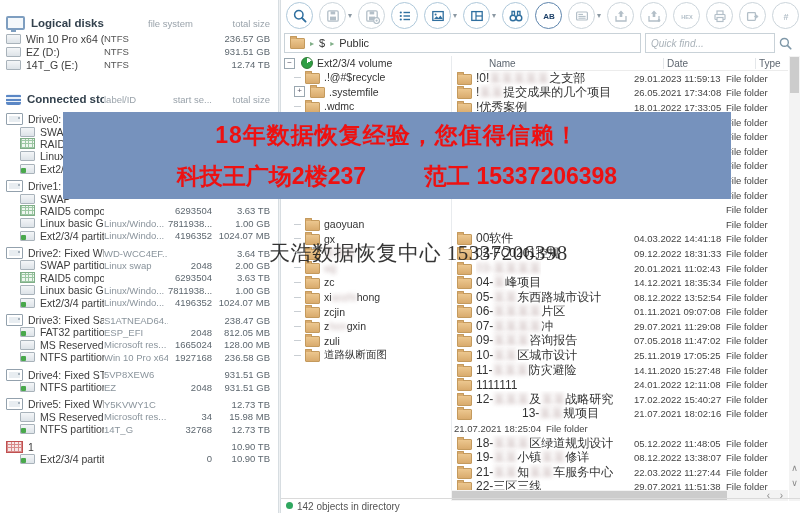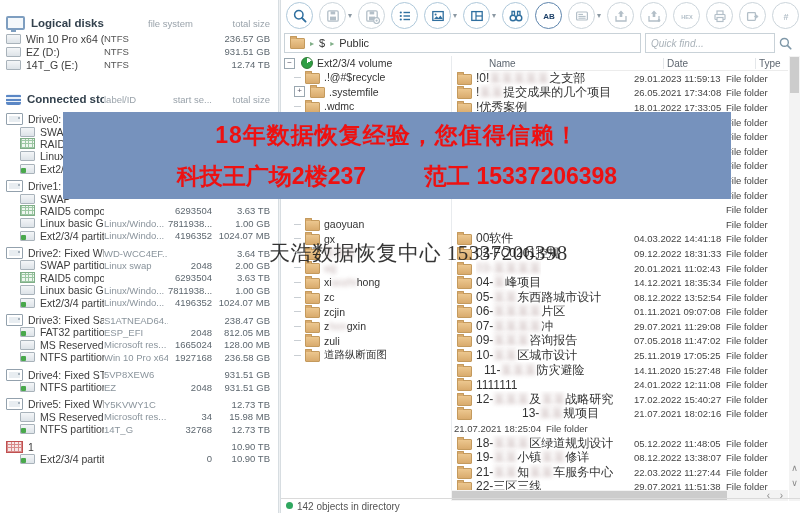--- a/index.html
+++ b/index.html
@@ -613,26 +613,26 @@
               <span><span class="bl">某某某</span></span>
             </div>
             <div class="titem">
               <span class="dash"></span>
               <span class="i-fold"></span>
               <span><span class="bl">wjj</span></span>
             </div>
             <div class="titem">
               <span class="dash"></span>
               <span class="i-fold"></span>
+              <span><span>zc</span></span>
+            </div>
+            <div class="titem">
+              <span class="dash"></span>
+              <span class="i-fold"></span>
               <span><span>xi</span><span class="bl">aozhi</span><span>hong</span></span>
-            </div>
-            <div class="titem">
-              <span class="dash"></span>
-              <span class="i-fold"></span>
-              <span><span>zc</span></span>
             </div>
             <div class="titem">
               <span class="dash"></span>
               <span class="i-fold"></span>
               <span><span>zcjin</span></span>
             </div>
             <div class="titem">
               <span class="dash"></span>
               <span class="i-fold"></span>
               <span><span>z</span><span class="bl">hon</span><span>gxin</span></span>
@@ -789,21 +789,21 @@
               <span class="fc-name">
                 <span class="i-fold"></span>
                 <span style="overflow:hidden;white-space:nowrap;"><span>10-</span><span class="bl">某某</span><span>区城市设计</span></span>
               </span>
               <span class="fc-date">25.11.2019 17:05:25</span>
               <span class="fc-type">File folder</span>
             </div>
             <div class="frow">
               <span class="fc-name">
                 <span class="i-fold"></span>
-                <span style="overflow:hidden;white-space:nowrap;margin-left:8px;"><span>11-</span><span class="bl">某某某</span><span>防灾避险</span></span>
+                <span style="overflow:hidden;white-space:nowrap;"><span>11-</span><span class="bl">某某某</span><span>防灾避险</span></span>
               </span>
               <span class="fc-date">14.11.2020 15:27:48</span>
               <span class="fc-type">File folder</span>
             </div>
             <div class="frow">
               <span class="fc-name">
                 <span class="i-fold"></span>
                 <span style="overflow:hidden;white-space:nowrap;"><span>1111111</span></span>
               </span>
               <span class="fc-date">24.01.2022 12:11:08</span>

